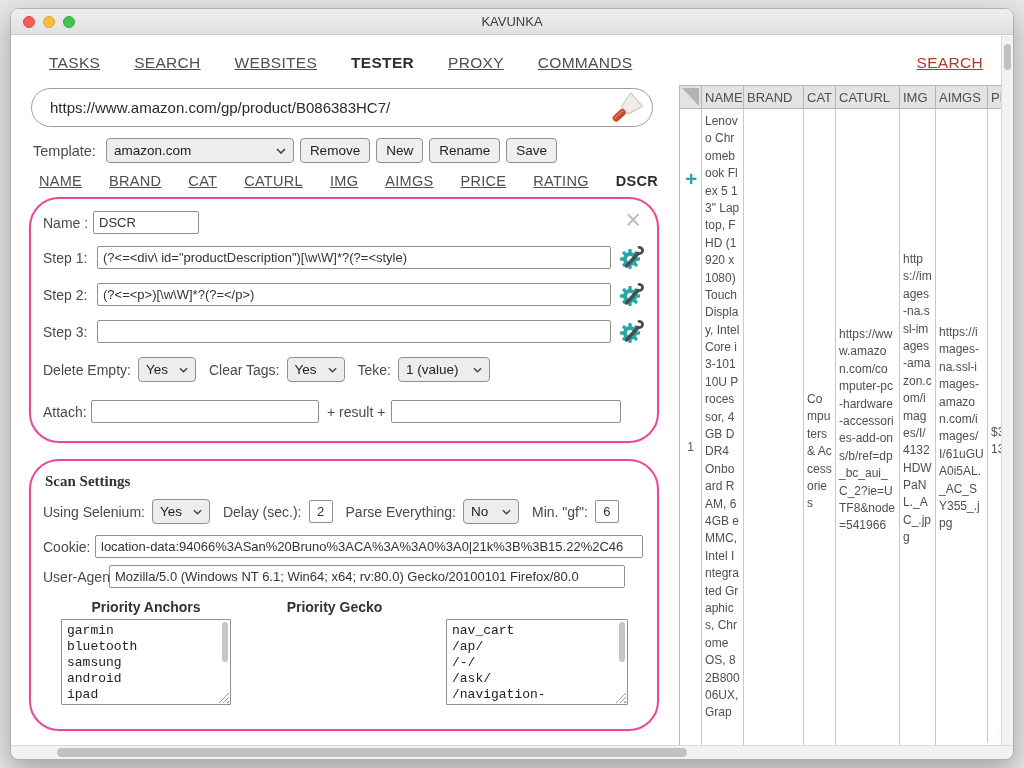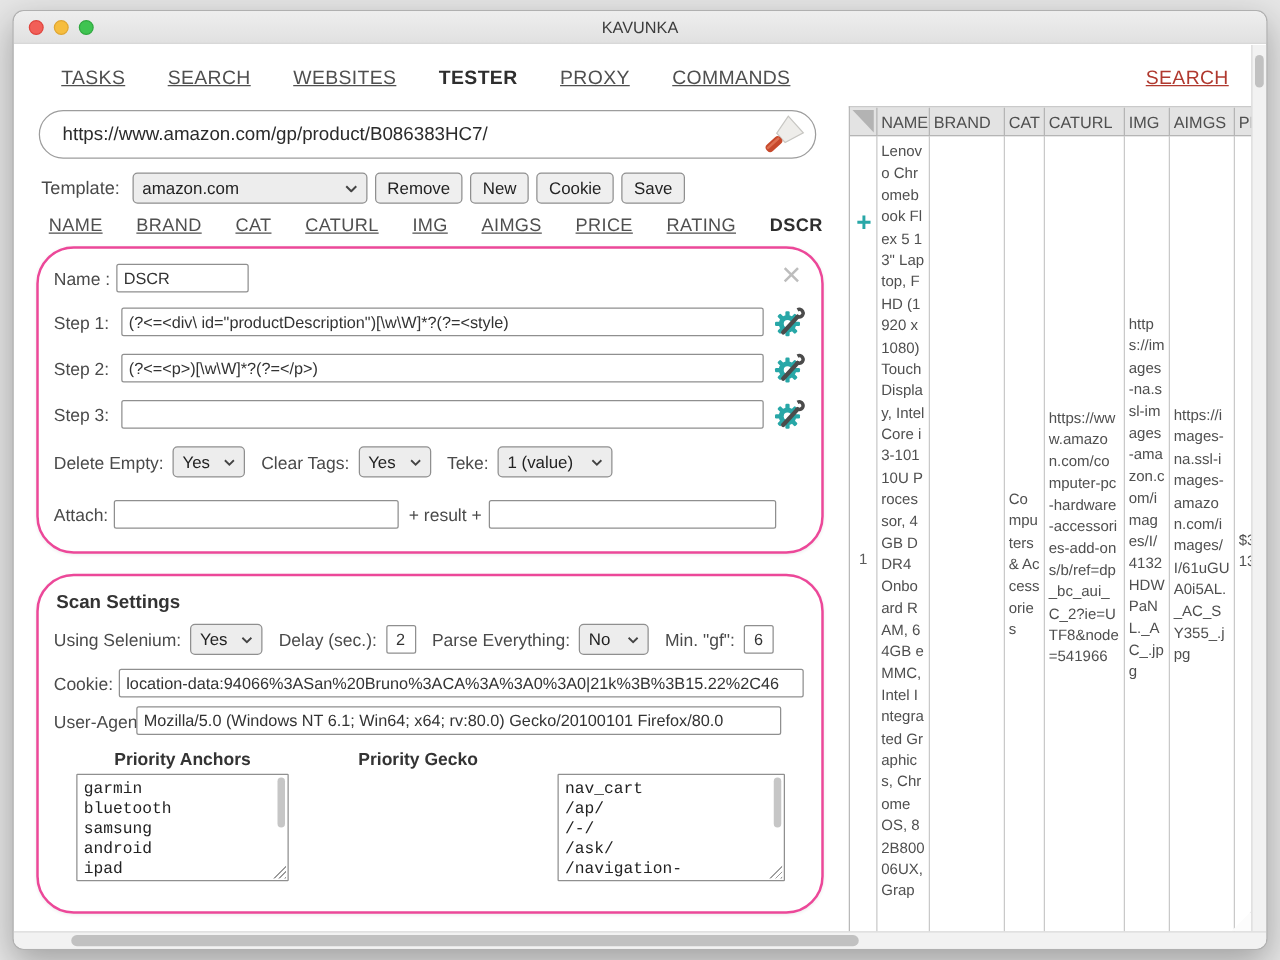--- a/index.html
+++ b/index.html
@@ -45,21 +45,21 @@
   .panel { position:absolute; background:#fff; border:2px solid #ec4899; border-radius:30px; box-shadow:0 1px 3px rgba(0,0,0,.07); }
   .panel1 { left:18px; top:188px; width:630px; height:246px; }
   .panel2 { left:18px; top:450px; width:630px; height:272px; }
   .flabel { font-size:14px; color:#4a4a4a; }
   .tinput { border:1px solid #8f8f8f; border-radius:2px; height:23px; font-size:13px; color:#333;
             padding:0 5px; font-family:"Liberation Sans",sans-serif; outline:none; background:#fff; }
   .abs { position:absolute; }
   .close-x { position:absolute; right:16px; top:8px; font-size:27px; color:#bdbdbd; line-height:26px; cursor:pointer; }
   .gear { position:absolute; cursor:pointer; }
   
-  .scan-title { position:absolute; left:14px; top:12px; font-size:15px; font-weight:bold; color:#333; }
+  .scan-title { position:absolute; left:14px; top:12px; font-size:15px; font-weight:bold; color:#333;font-family:Liberation Serif, serif; }
   .inline-row { position:absolute; display:flex; align-items:center; gap:7px; }
   .num-in { width:24px; text-align:center; }
   .col-head { position:absolute; font-size:14px; font-weight:bold; color:#333; text-align:center; }
   .ta-wrap { position:absolute; }
   .ta-wrap textarea { width:100%; height:100%; border:1px solid #8f8f8f; border-radius:1px; resize:none;
             font-family:"Liberation Mono","DejaVu Sans Mono",monospace; font-size:13px; line-height:16px;
             color:#222; padding:3px 5px; outline:none; overflow:hidden; }
   .ta-thumb { position:absolute; right:3px; top:3px; width:6px; background:#c6c6c6; border-radius:3px; }
   .ta-grip { position:absolute; right:2px; bottom:2px; width:11px; height:11px;
              background:repeating-linear-gradient(135deg, transparent 0 2px, #9a9a9a 2px 3px);
@@ -129,21 +129,21 @@
     <div class="sel tpl-sel">
       <span>amazon.com</span>
       <span class="chev">
         <svg width="10" height="6" viewBox="0 0 10 6">
             <polyline points="1,1 5,5 9,1" fill="none" stroke="#444" stroke-width="1.6"></polyline>
           </svg>
       </span>
     </div>
     <button class="btn">Remove</button>
     <button class="btn">New</button>
-    <button class="btn">Cookie</button>
+    <button class="btn">Rename</button>
     <button class="btn">Save</button>
   </div>
 
   <div class="tabs">
     <a>NAME</a>
     <a>BRAND</a>
     <a>CAT</a>
     <a>CATURL</a>
     <a>IMG</a>
     <a>AIMGS</a>

